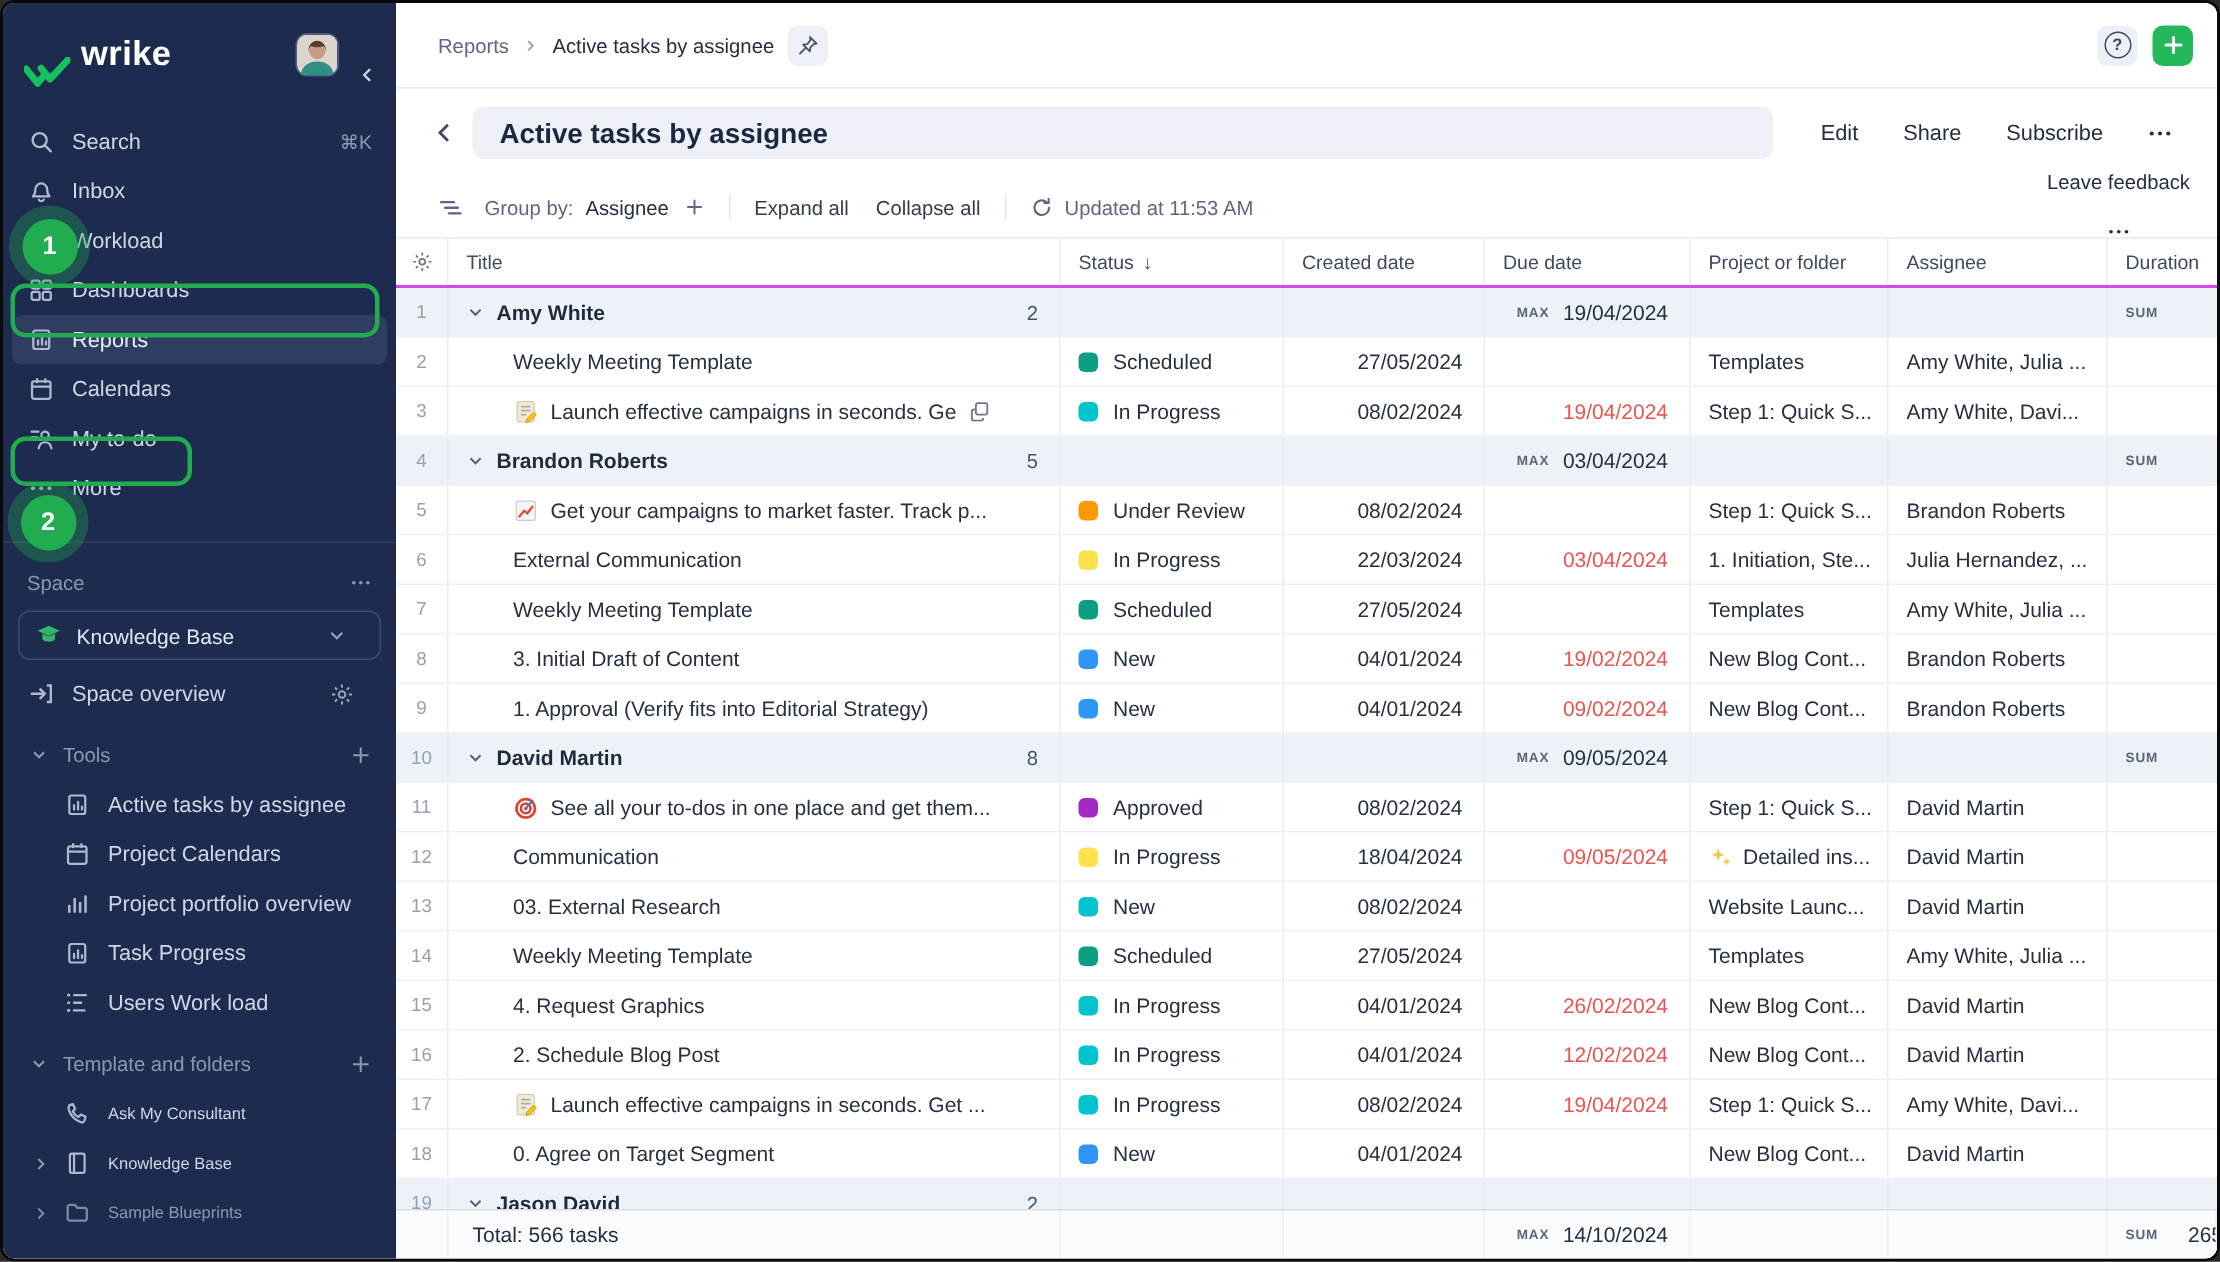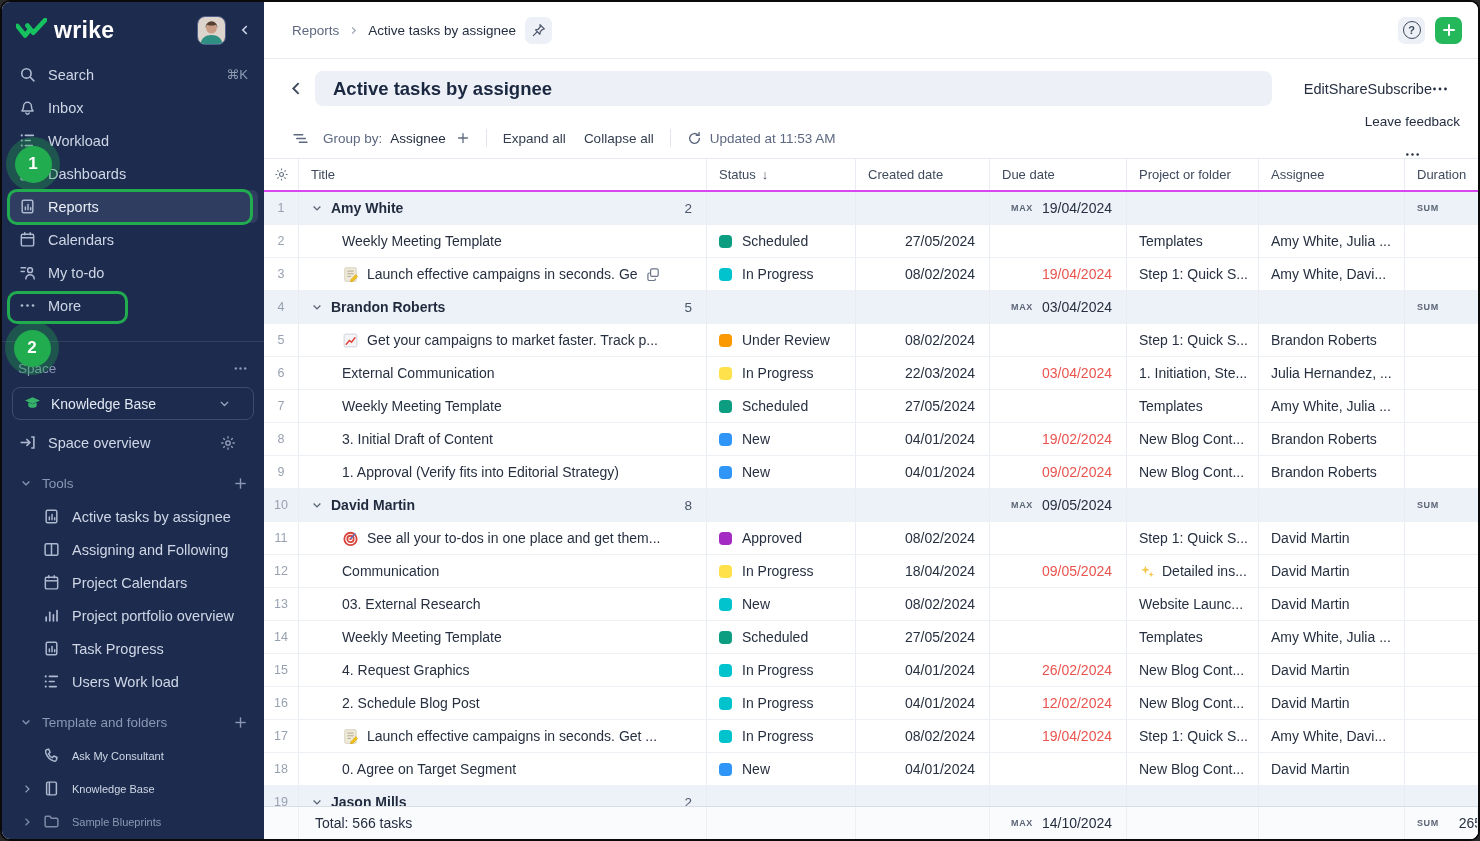--- a/index.html
+++ b/index.html
@@ -8,21 +8,21 @@
   .screen{
     position:relative; width:1480px; height:841px;
     border:2px solid #0a0a0a; border-radius:10px; overflow:hidden;
     background:#fff; display:flex;
   }
   
   .sidebar{
     position:relative; width:262px; min-width:262px; height:100%;
     background:#1d2b4e; color:#ccd4e4; overflow:hidden; z-index:1;
   }
-  .logo-row{ height:56px; display:flex; align-items:center; padding:0 12px 0 14px; }
+  .logo-row{ height:56px; display:flex; padding:0 12px 0 14px;margin-top:20px; }
   .logo-text{ color:#fff; font-size:23px; font-weight:bold; margin-left:7px; letter-spacing:.3px; }
   .logo-spacer{ flex:1; }
   .avatar{ width:29px; height:29px; border-radius:8px; overflow:hidden; border:1px solid #51608a; display:block; }
   .collapse{ margin-left:12px; color:#cdd5e6; }
   .icon{ display:inline-flex; align-items:center; justify-content:center; }
   .icon svg{ display:block; }
   .nav-item{
     height:33px; margin:0 6px; padding:0 10px 0 9px; border-radius:6px;
     display:flex; align-items:center; font-size:14.5px; color:#cfd7e6; cursor:pointer;
   }
@@ -67,21 +67,21 @@
   .crumb-right{ margin-left:auto; display:flex; align-items:center; gap:10px; }
   .help-btn{ width:27px; height:27px; border-radius:7px; background:#edf0f6; display:flex; align-items:center; justify-content:center; cursor:pointer; }
   .help-circ{ width:18px; height:18px; border-radius:50%; border:1.4px solid #3f4a5c; color:#3f4a5c; font-size:11px; font-weight:bold; display:flex; align-items:center; justify-content:center; }
   .plus-btn{ width:27px; height:27px; border-radius:7px; background:#24b85a; color:#fff; display:flex; align-items:center; justify-content:center; cursor:pointer; }
   .title-bar{ height:59px; display:flex; align-items:center; padding:0 20px 0 24px; }
   .back-chev{ color:#3f4a5c; margin-right:10px; cursor:pointer; }
   .title-box{
     flex:1; height:35px; background:#edf0f7; border-radius:8px; display:flex; align-items:center;
     padding:0 18px; font-size:18.5px; font-weight:bold; color:#1a2740; margin-right:32px; cursor:text;
   }
-  .title-actions{ display:flex; align-items:center; padding-right:10px; }
+  .title-actions{ display:flex; align-items:center; gap:30px; padding-right:10px; }
   .t-act{ font-size:14.5px; color:#242e40; cursor:pointer; white-space:nowrap; }
   .dots{ color:#242e40; letter-spacing:2px; font-weight:bold; cursor:pointer; }
   .tool-bar{ height:41px; border-bottom:1px solid #e7eaf0; display:flex; align-items:center; padding:0 18px 0 28px; font-size:13.5px; }
   .tb-icon{ color:#5d6880; margin-right:14px; }
   .tb-label{ color:#5d6880; margin-right:8px; }
   .tb-value{ color:#242e40; margin-right:10px; cursor:pointer; }
   .tb-plus{ color:#5d6880; cursor:pointer; }
   .tb-sep{ width:1px; height:18px; background:#e2e6ec; margin:0 16px; }
   .tb-btn{ color:#323d4f; cursor:pointer; }
   .tb-btn + .tb-btn{ margin-left:18px; }
@@ -309,29 +309,20 @@
               <line x1="6" y1="11" x2="6" y2="8.4" stroke-linecap="round"></line>
               <line x1="8.5" y1="11" x2="8.5" y2="6.2" stroke-linecap="round"></line>
               <line x1="11" y1="11" x2="11" y2="9.2" stroke-linecap="round"></line>
             </svg>
           </span>
           <span>Active tasks by assignee</span>
         </div>
         <div class="tool-item">
           <span class="icon">
             <svg width="17" height="17" viewBox="0 0 16 16" fill="none" stroke="currentColor" stroke-width="1.4">
-              <rect x="2" y="2.5" width="12" height="11" rx="1.4"></rect>
-              <line x1="8" y1="2.5" x2="8" y2="13.5"></line>
-            </svg>
-          </span>
-          <span>Assigning and Following</span>
-        </div>
-        <div class="tool-item">
-          <span class="icon">
-            <svg width="17" height="17" viewBox="0 0 16 16" fill="none" stroke="currentColor" stroke-width="1.4">
               <rect x="2.2" y="3" width="11.6" height="11" rx="1.4"></rect>
               <line x1="2.2" y1="6.4" x2="13.8" y2="6.4"></line>
               <line x1="5.4" y1="1.6" x2="5.4" y2="3.6" stroke-linecap="round"></line>
               <line x1="10.6" y1="1.6" x2="10.6" y2="3.6" stroke-linecap="round"></line>
             </svg>
           </span>
           <span>Project Calendars</span>
         </div>
         <div class="tool-item">
           <span class="icon">
@@ -1007,21 +998,21 @@
             <div class="c c-dur"></div>
           </div>
           <div class="trow grid-row group">
             <div class="c c-num">19</div>
             <div class="c c-title">
               <span class="icon g-chev">
                 <svg width="12" height="12" viewBox="0 0 16 16" fill="none" stroke="currentColor" stroke-width="1.8">
                   <path d="M3.5 6 8 10.5 12.5 6"></path>
                 </svg>
               </span>
-              <span class="g-name">Jason Mills</span>
+              <span class="g-name">Jason David</span>
               <span class="g-count">2</span>
             </div>
             <div class="c c-status"></div>
             <div class="c c-date"></div>
             <div class="c c-date"></div>
             <div class="c c-proj"></div>
             <div class="c c-asgn"></div>
             <div class="c c-dur"></div>
           </div>
         </div>

